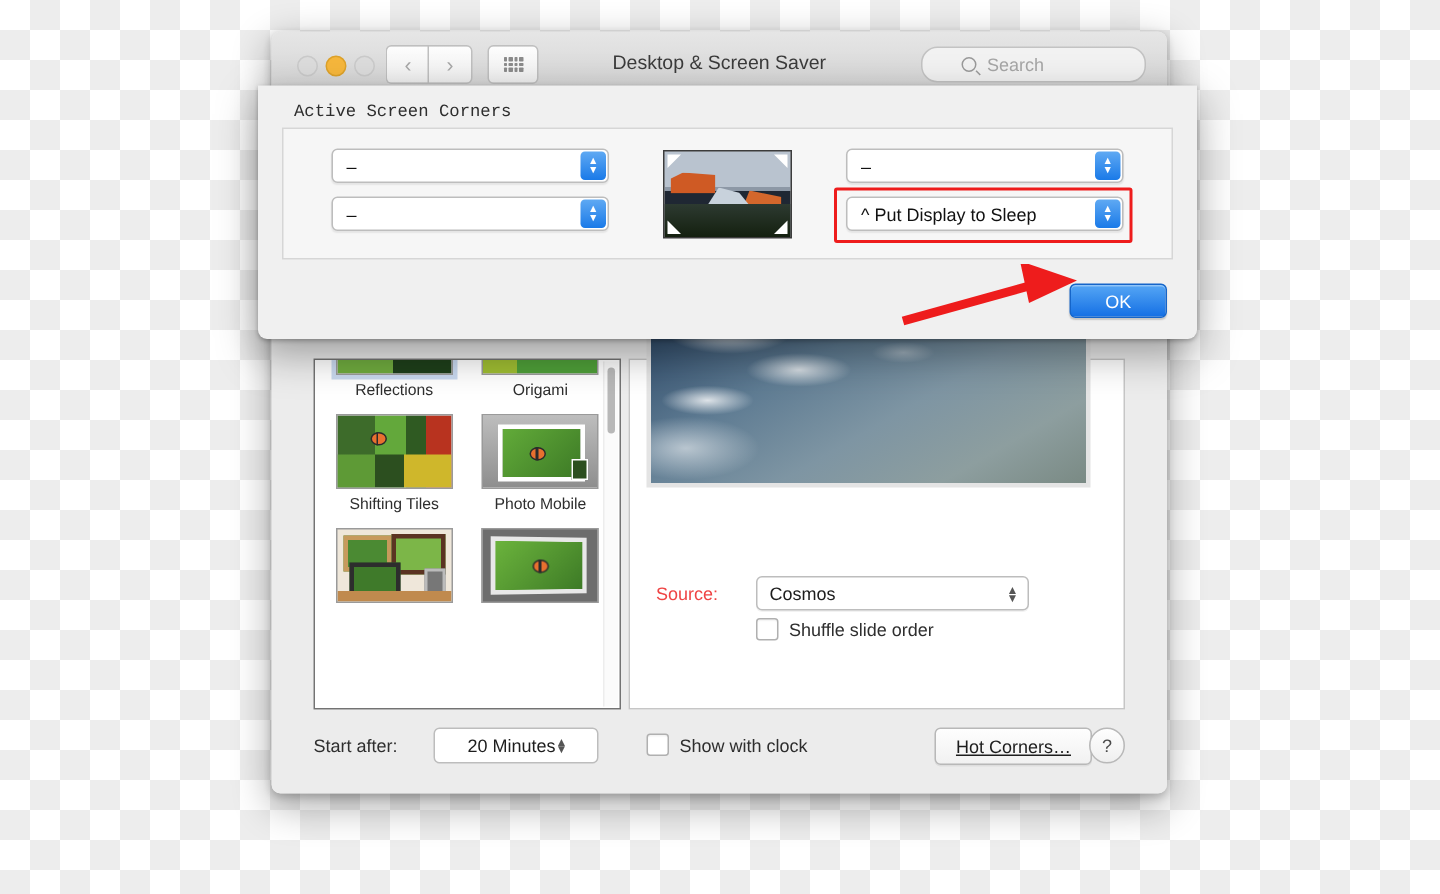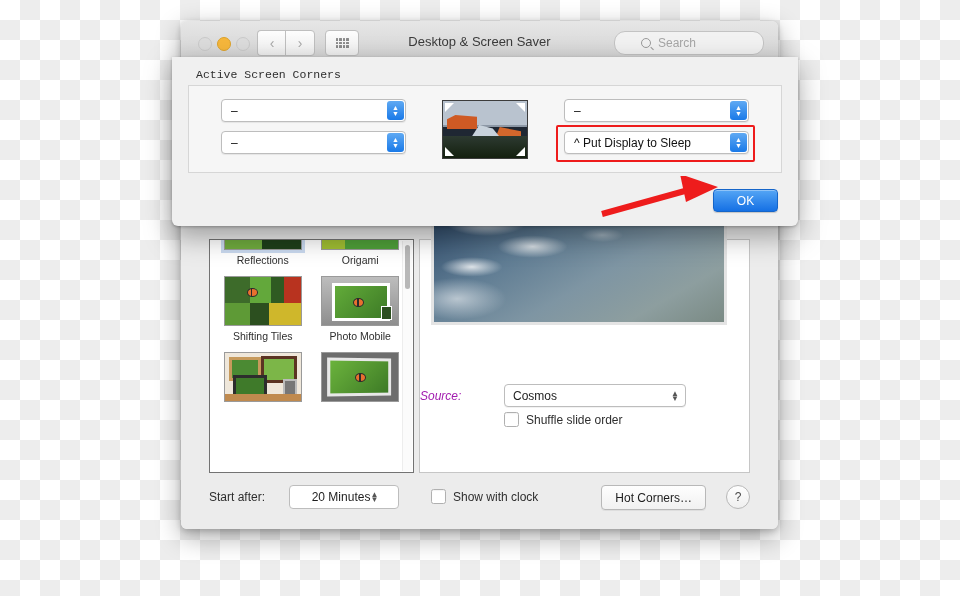--- a/index.html
+++ b/index.html
@@ -165,21 +165,21 @@
   }
   #preview-image .coast{
     position:absolute;right:14%;top:16%;width:38%;height:26%;
     background:
       radial-gradient(ellipse 3px 2px at 20% 40%,#d8a15e,transparent 70%),
       radial-gradient(ellipse 4px 2px at 48% 28%,#e0ab66,transparent 70%),
       radial-gradient(ellipse 3px 2px at 72% 55%,#d79a55,transparent 70%);
   }
   .src-row{position:absolute;left:0;right:0;display:flex;align-items:center;}
   #source-row{top:144px;}
-  #source-label{width:76px;text-align:left;font-size:12px;color:#a21caf;font-style:italic;}
+  #source-label{width:76px;text-align:center;font-size:12px;color:#ef4444;}
   #source-select{
     margin-left:8px;width:166px;height:21px;background:#fff;
     border:1px solid #bdbdbd;border-radius:4px;
     display:flex;align-items:center;justify-content:space-between;
     padding:0 6px 0 8px;font-size:12px;color:#1d1d1d;
     box-shadow:0 1px 0 rgba(0,0,0,.05);
   }
   .stepper{display:flex;flex-direction:column;line-height:5px;color:#555;font-size:8px;}
   #shuffle-row{top:172px;padding-left:84px;}
   .checkbox{
@@ -192,25 +192,26 @@
   #bottom-bar{position:absolute;left:28px;right:28px;bottom:18px;height:26px;}
   #start-after-label{position:absolute;left:0;top:5px;font-size:12px;color:#2e2e2e;}
   #start-after-select{
     position:absolute;left:80px;top:0;width:94px;height:22px;background:#fff;
     border:1px solid #bdbdbd;border-radius:4px;
     display:flex;align-items:center;justify-content:center;padding:0 6px 0 8px;
     font-size:12px;color:#1d1d1d;
   }
   #clock-check{position:absolute;left:222px;top:4px;display:flex;align-items:center;}
   #hot-corners-button{
-    position:absolute;right:44px;top:0;height:23px;padding:0 13px;
+    position:absolute;right:22px;top:0;height:23px;padding:0 13px;
     background:linear-gradient(to bottom,#fefefe,#f1f1f1);
     border:1px solid #b8b8b8;border-radius:4px;
     display:flex;align-items:center;font-size:12px;color:#1d1d1d;
     box-shadow:0 1px 0 rgba(0,0,0,.06);
+    text-decoration:underline;
   }
   #help-button{
     position:absolute;right:0;top:0;width:22px;height:22px;border-radius:50%;
     background:linear-gradient(to bottom,#fefefe,#efefef);border:1px solid #b8b8b8;
     display:flex;align-items:center;justify-content:center;
     font-size:12px;color:#4a4a4a;
   }
 
   
   #sheet{

